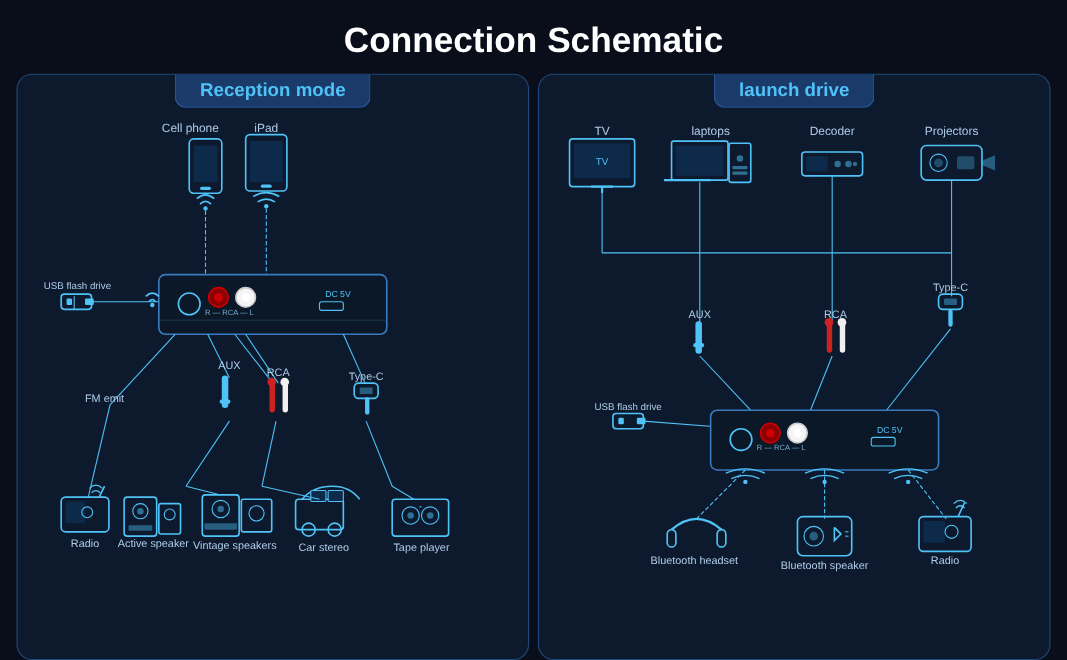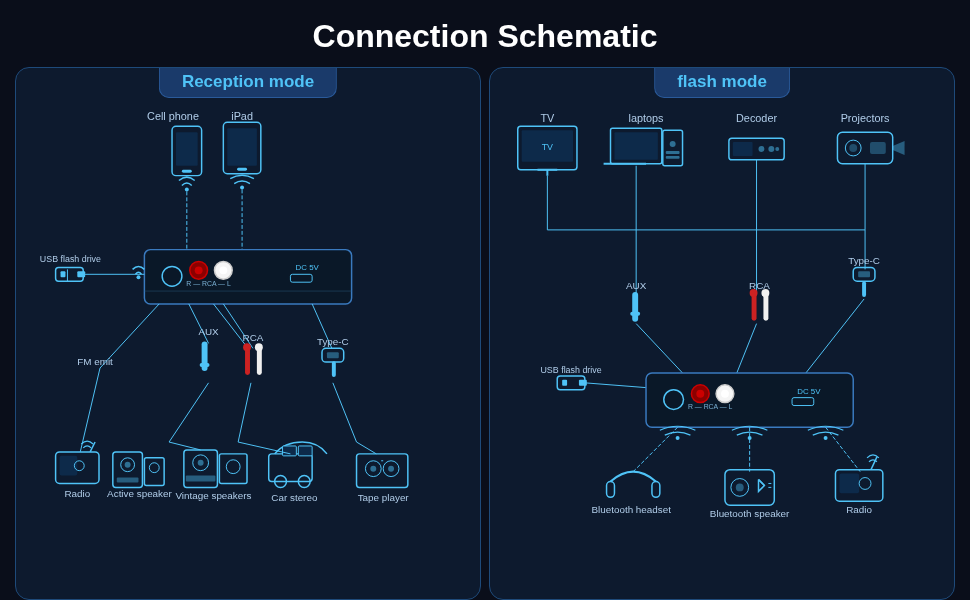--- a/index.html
+++ b/index.html
@@ -227,21 +227,21 @@
         <circle cx="370" cy="387" r="8" fill="none" stroke="#4fc3f7" stroke-width="1"></circle>
         <circle cx="370" cy="387" r="3" fill="#4fc3f7" opacity="0.5"></circle>
         <line x1="360" y1="379" x2="362" y2="379" stroke="#4fc3f7" stroke-width="1"></line>
       </g>
       <text x="362" y="420" fill="#b0cce8" font-size="10" text-anchor="middle">Tape player</text>
       <line x1="335" y1="360" x2="355" y2="372" stroke="#4fc3f7" stroke-width="1"></line>
     </svg>
   </div>
 
   <div class="panel">
-    <div class="panel-label">flash mode</div>
+    <div class="panel-label">launch drive</div>
     <svg class="diagram-svg" viewBox="0 0 450 500">
 
       <g>
         <rect x="18" y="40" width="60" height="44" rx="3" fill="none" stroke="#4fc3f7" stroke-width="1.5"></rect>
         <rect x="22" y="44" width="52" height="32" rx="1" fill="#0d2a4a"></rect>
         <text x="48" y="64" fill="#4fc3f7" font-size="9" text-anchor="middle">TV</text>
         <line x1="38" y1="84" x2="58" y2="84" stroke="#4fc3f7" stroke-width="2"></line>
         <line x1="48" y1="84" x2="48" y2="90" stroke="#4fc3f7" stroke-width="2"></line>
       </g>
       <text x="48" y="36" fill="#b0cce8" font-size="11" text-anchor="middle">TV</text>

